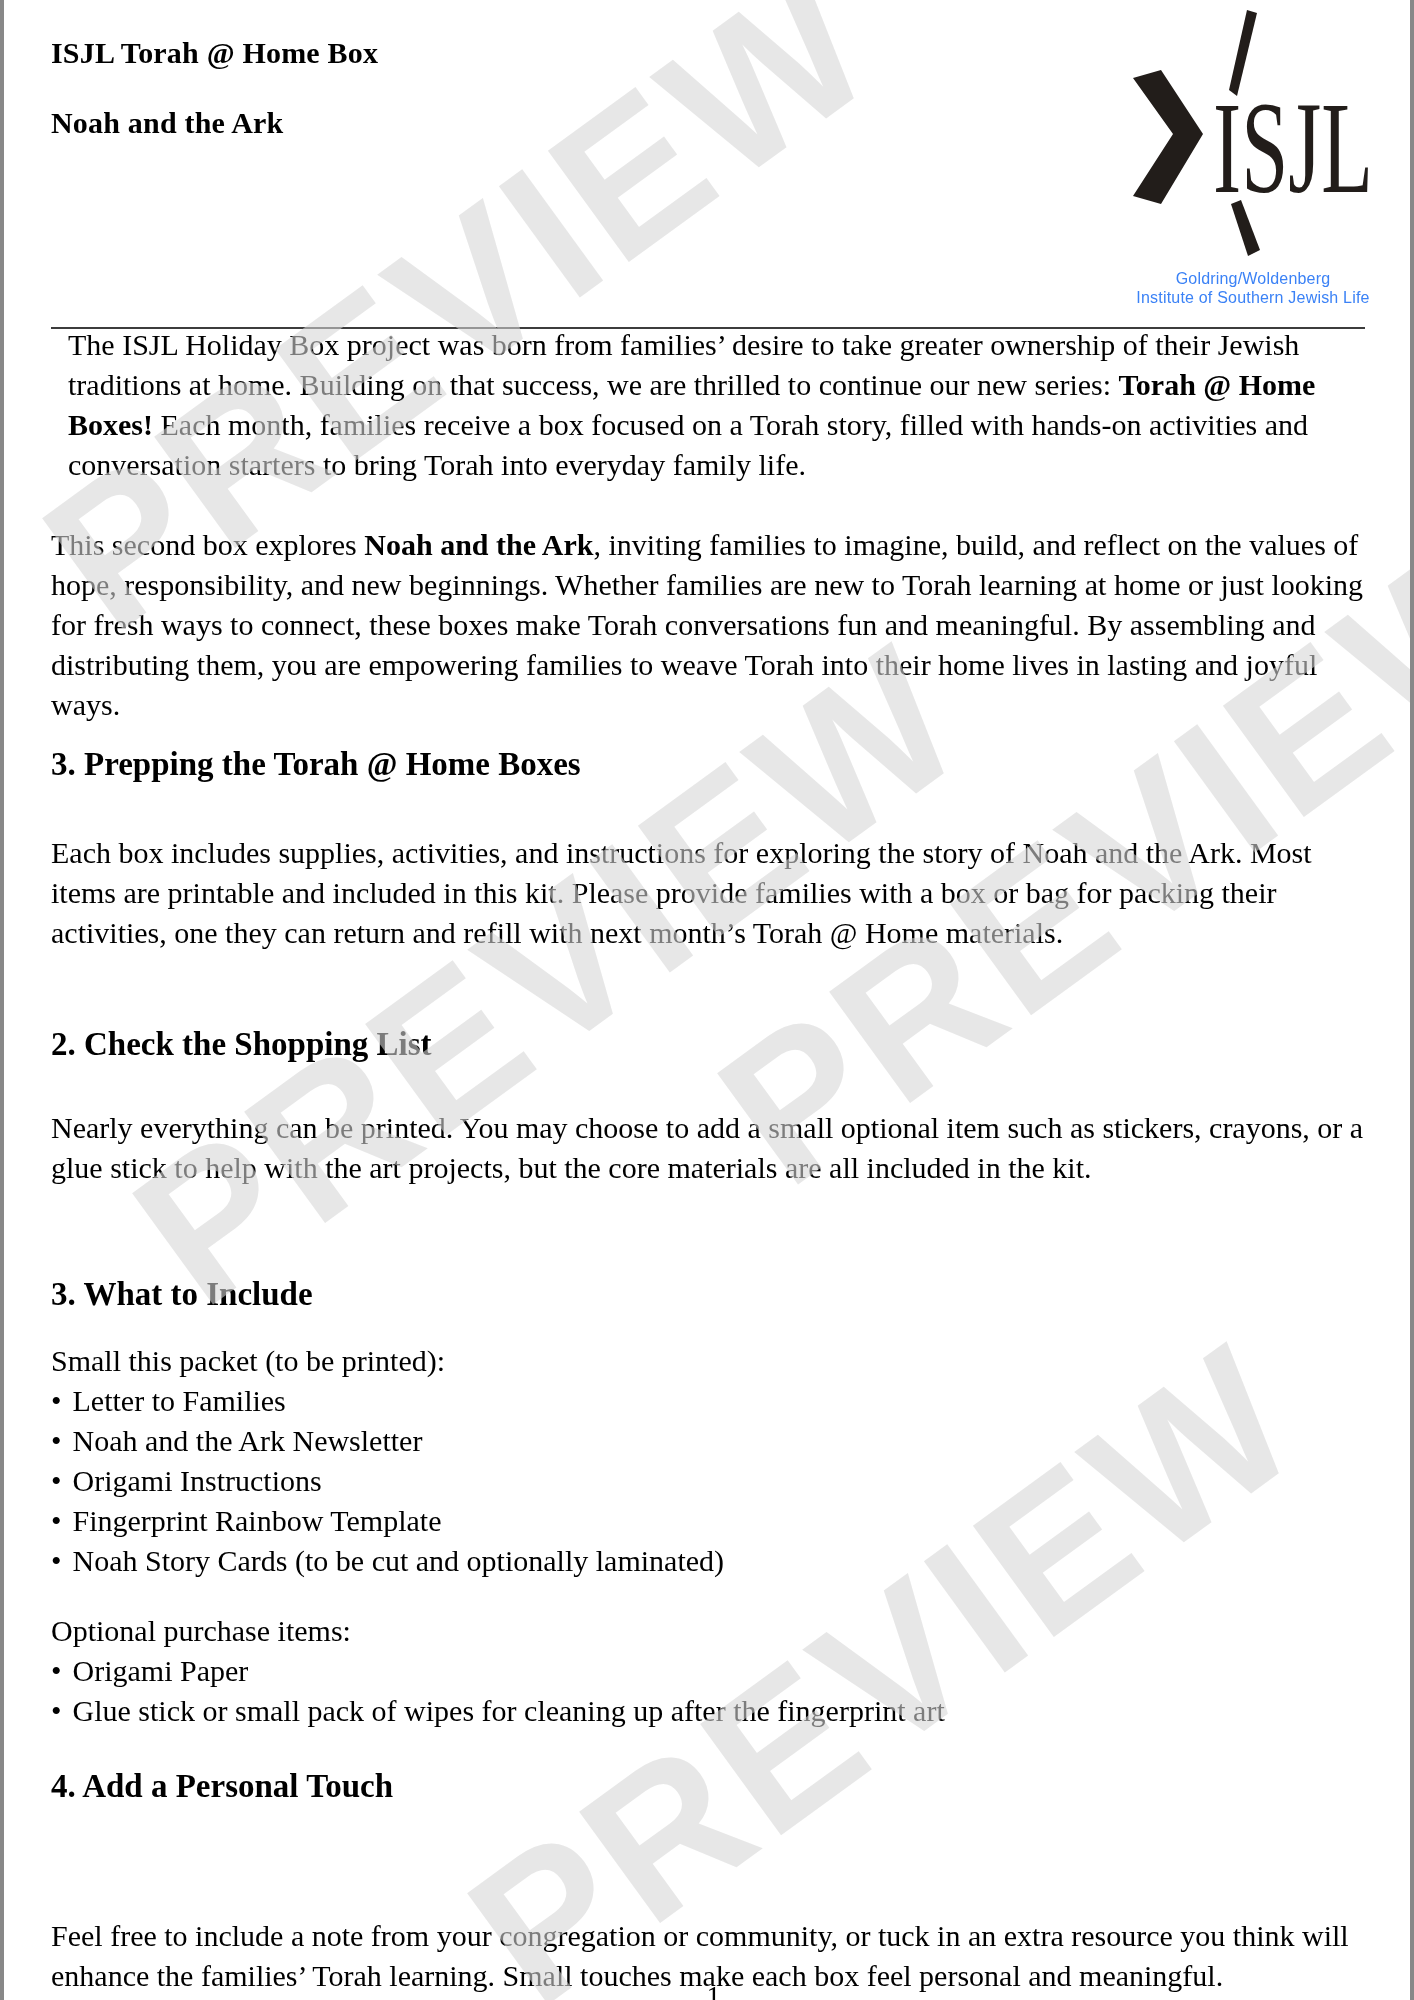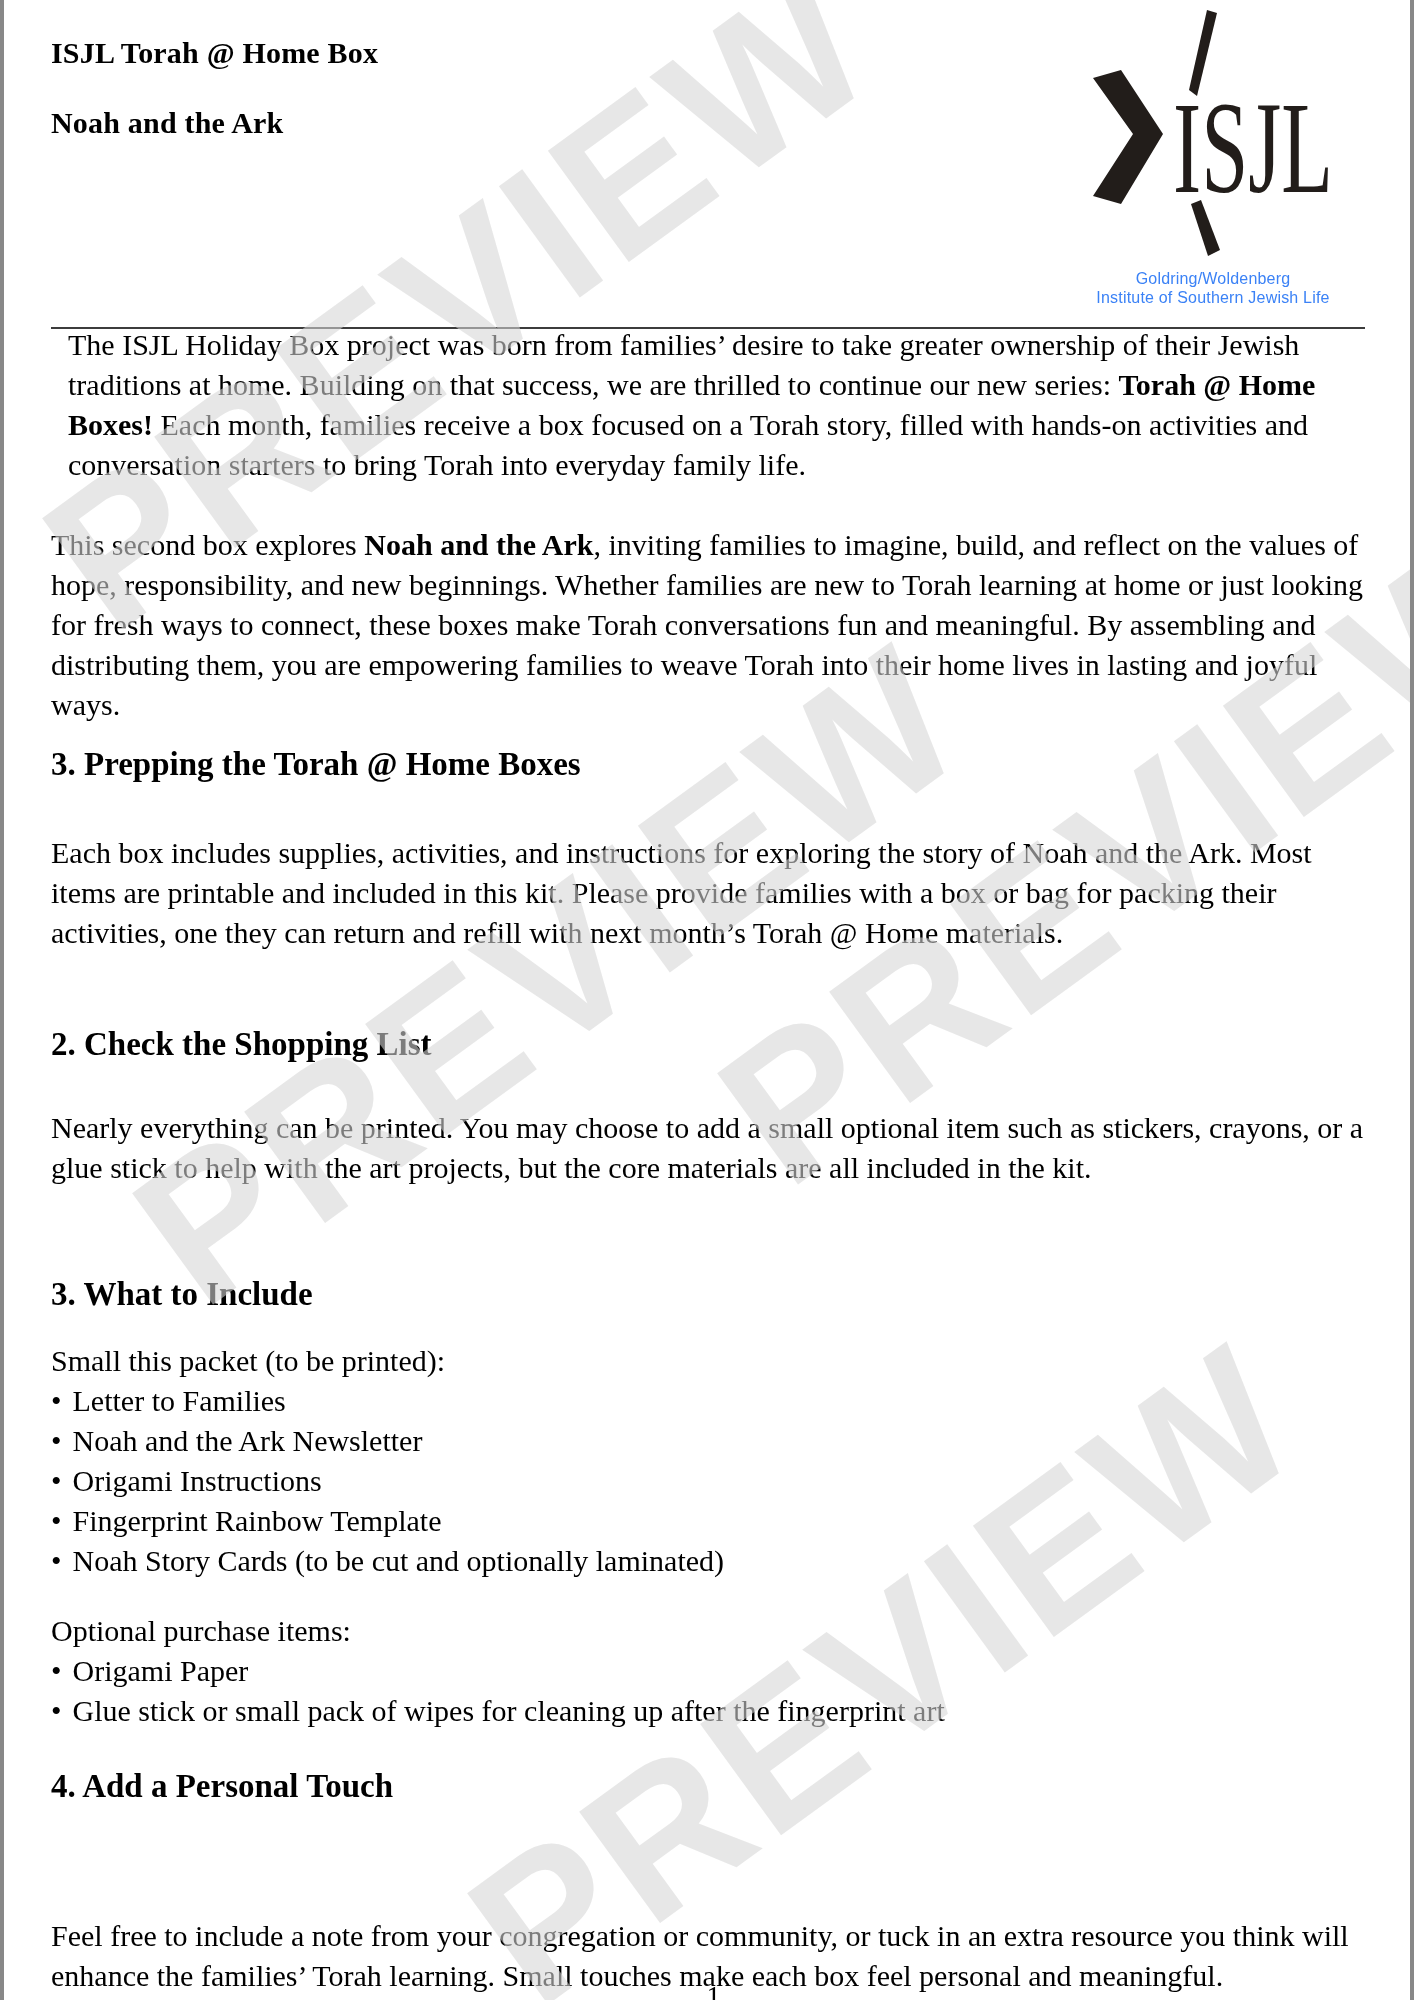--- a/index.html
+++ b/index.html
@@ -14,21 +14,21 @@
   }
   
   .doc-title{
     position:absolute;left:47px;
     font-size:30px;line-height:36px;font-weight:bold;
     letter-spacing:0.2px;white-space:nowrap;
   }
   .t1{top:35px;} .t2{top:105px;} .t3{top:175px;}
 
   
-  .logo{position:absolute;left:1083px;top:8px;width:252px;text-align:center;}
+  .logo{position:absolute;left:1123px;top:8px;width:252px;text-align:center;}
   .logo svg{display:block;}
   .logo-tagline{
     margin-top:11px;
     font-family:"Liberation Sans", sans-serif;
     font-size:16px;line-height:19px;color:#3b82f6;letter-spacing:0.2px;
     white-space:nowrap;
   }
 
   
   .rule{

